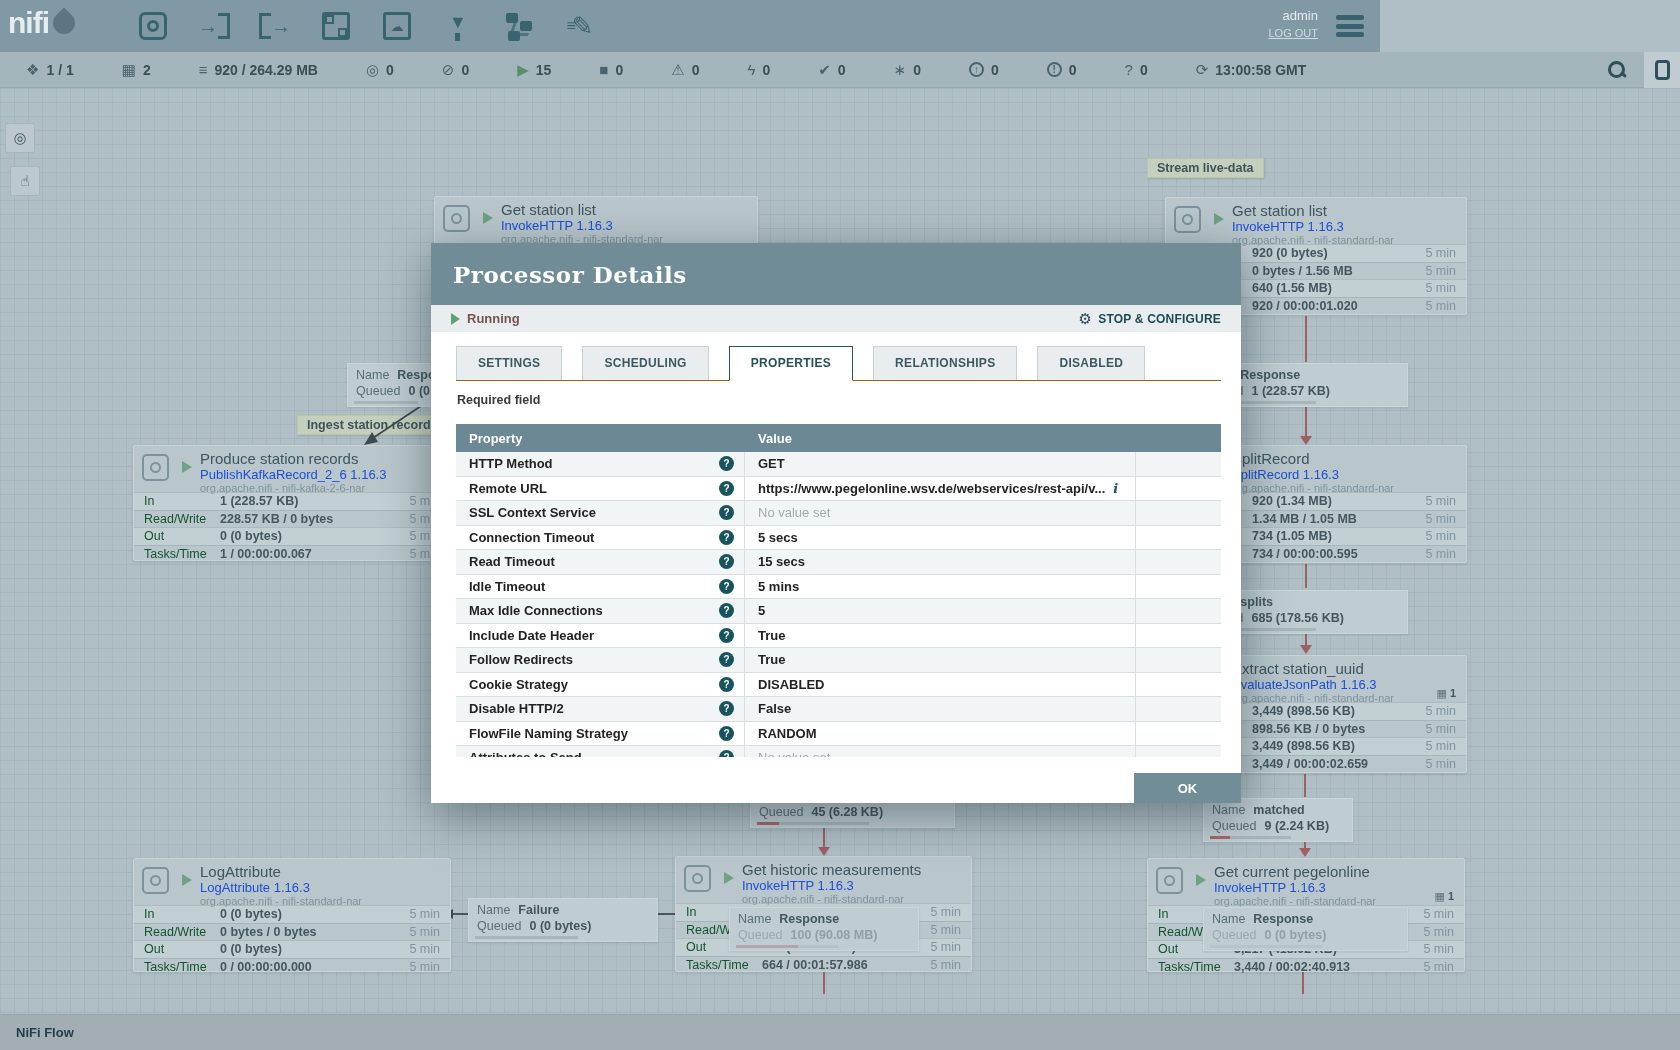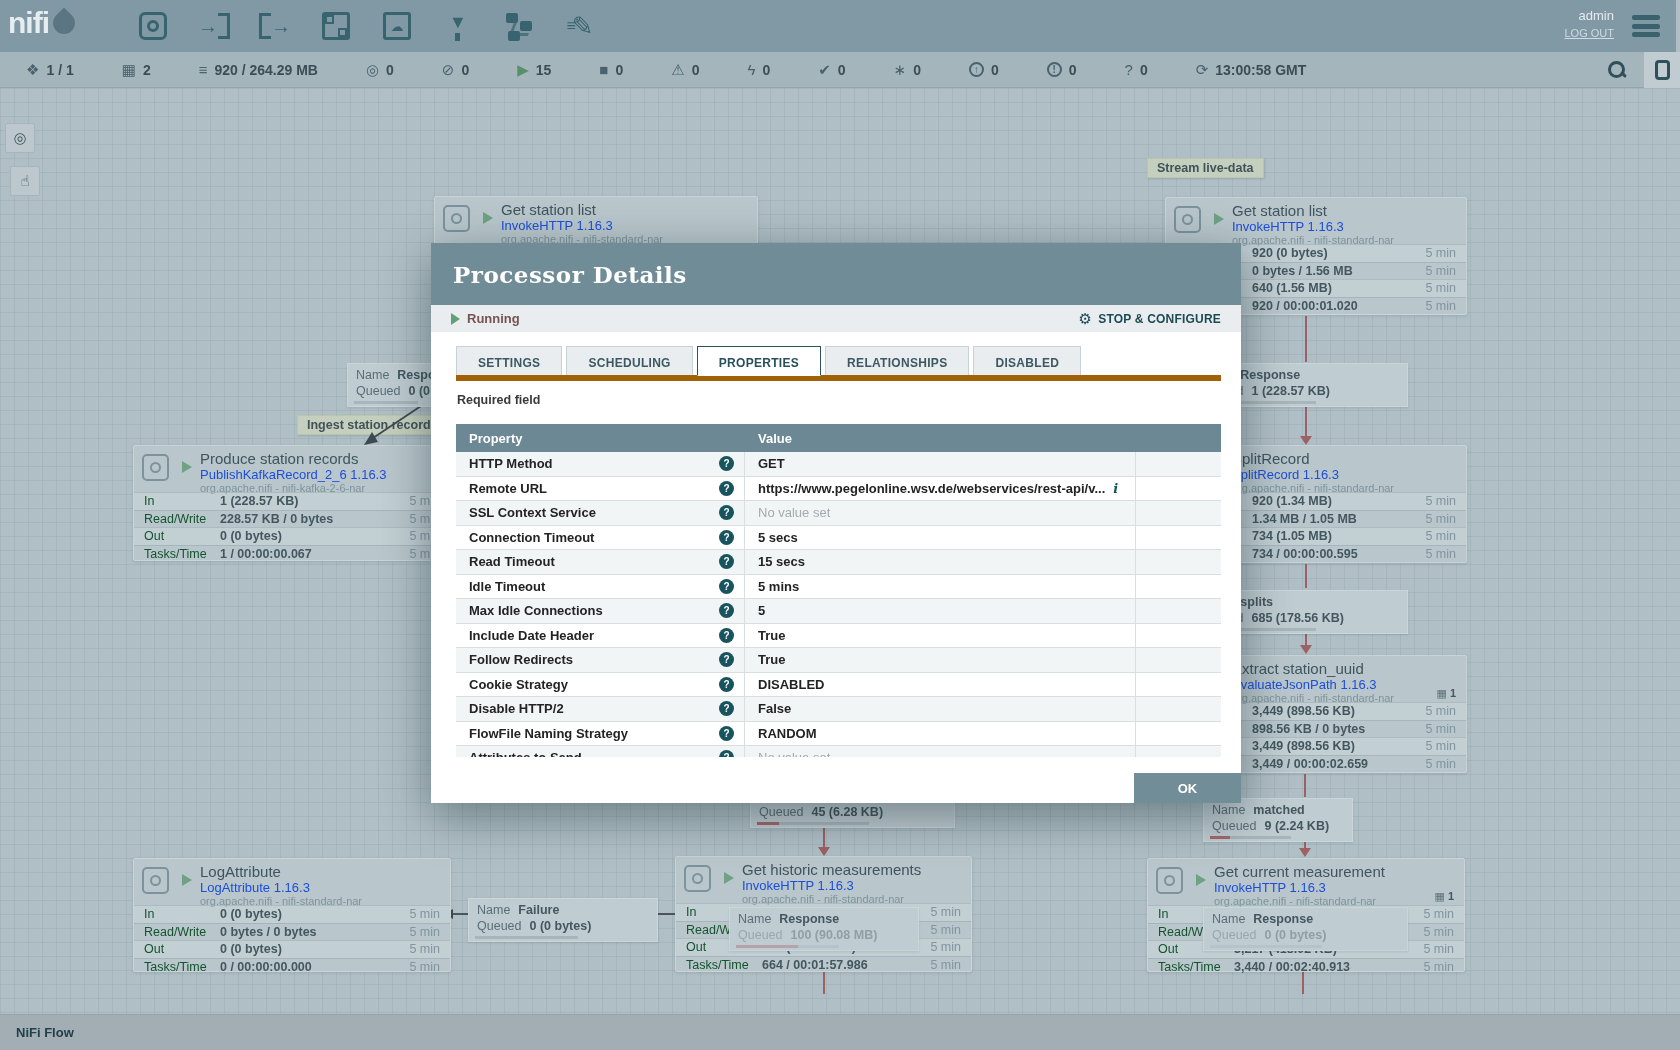--- a/index.html
+++ b/index.html
@@ -1,20 +1,20 @@
 <!DOCTYPE html>
 <html><head>
 <meta charset="utf-8">
 <style>
   * { margin:0; padding:0; box-sizing:border-box; }
   html,body { width:1680px; height:1050px; overflow:hidden; }
   body { font-family:"Liberation Sans","DejaVu Sans",sans-serif; background:#b0bfc5; position:relative; }
 
   
-  #appbar { position:absolute; left:0; top:0; width:1676px; height:52px; background:#8099a5; z-index:30; }
+  #appbar { position:absolute; left:0; top:0; width:1380px; height:52px; background:#8099a5; z-index:30; }
   .logo { position:absolute; left:8px; top:6px; display:flex; align-items:center; }
   .logo-text { font-size:30px; font-weight:bold; color:#e6edf0; letter-spacing:-1px; }
   .logo-drop { width:22px; height:22px; margin-left:4px; background:#5b7682; border-radius:0 50% 50% 50%; transform:rotate(45deg); }
   .hicons { position:absolute; left:136px; top:0; height:52px; display:flex; align-items:center; gap:27px; }
   .hicon { width:34px; height:34px; display:flex; align-items:center; justify-content:center; color:#38646f; position:relative; cursor:grab; }
   .stamp { width:28px; height:28px; border:3px solid #38646f; border-radius:6px; display:flex; align-items:center; justify-content:center; }
   .stamp .ring { width:12px; height:12px; border:3px solid #38646f; border-radius:50%; }
   .door { width:12px; height:26px; border:3px solid #38646f; border-left:none; }
   .door2 { width:12px; height:26px; border:3px solid #38646f; border-right:none; }
   .hicon .arr { font-size:20px; font-weight:bold; }
@@ -94,21 +94,21 @@
 
   
   #modal { position:absolute; left:431px; top:243px; width:810px; height:560px; background:#fff; box-shadow:0 12px 45px rgba(15,35,45,.45); z-index:50; }
   .m-head { height:62px; background:#6f8c97; display:flex; align-items:center; padding:0 22px; }
   .m-title { font-family:"DejaVu Serif","Liberation Serif",serif; font-size:23px; font-weight:bold; color:#ffffff; letter-spacing:.5px; }
   .m-status { height:27px; background:#e9edef; display:flex; align-items:center; padding:0 20px; }
   .m-runtri { width:0; height:0; border-left:9px solid #62a177; border-top:6px solid transparent; border-bottom:6px solid transparent; margin-right:7px; }
   .m-runtext { font-size:13px; font-weight:bold; color:#775351; }
   .m-action { margin-left:auto; display:flex; align-items:center; gap:6px; color:#1c4a54; font-weight:bold; font-size:12px; letter-spacing:.2px; cursor:pointer; }
   .m-gear { font-size:15px; font-style:normal; }
-  .tabs { position:absolute; left:25px; right:20px; top:103px; display:flex; gap:4px; height:35px; border-bottom:6px solid #a16207; }
+  .tabs { position:absolute; left:25px; right:20px; top:103px; display:flex; gap:20px; height:35px; border-bottom:1px solid #a16207; }
   .tab { padding:0 21px; line-height:33px; background:#e9edef; border:1px solid #c8d1d5; border-bottom:none; font-size:12px; font-weight:bold; color:#3c5862; letter-spacing:.3px; cursor:pointer; }
   .tab.active { background:#fff; border:1px solid #2c525c; border-bottom:1px solid #fff; margin-bottom:-1px; color:#26505b; }
   .m-req { position:absolute; left:26px; top:150px; font-size:12.5px; font-weight:bold; color:#3a3a3a; }
   .m-tablewrap { position:absolute; left:25px; top:181px; width:765px; height:333px; overflow:hidden; }
   .throw { display:flex; height:28px; align-items:center; background:#6b8894; color:#fff; font-weight:bold; font-size:13px; }
   .th1 { width:289px; padding-left:13px; }
   .th2 { padding-left:13px; }
   .trow { display:flex; height:24.5px; align-items:stretch; border-bottom:1px solid #d8dee1; font-size:13px; background:#fff; cursor:pointer; }
   .trow:nth-child(even) { background:#f2f5f6; }
   .tp { width:289px; display:flex; align-items:center; border-right:1px solid #d8dee1; padding:0 10px 0 13px; }
@@ -499,21 +499,21 @@
       </div>
   </div>
 
   <div class="proc" style="left:1147px; top:770px; width:318px; height:114px;">
     <div class="proc-head">
       <span class="proc-icon">
           <span class="ring"></span>
         </span>
       <span class="run-tri"></span>
       <div class="proc-titles">
-        <div class="proc-title">Get current measurement</div>
+        <div class="proc-title">Get current pegelonline</div>
         <div class="proc-type">InvokeHTTP 1.16.3</div>
         <div class="proc-bundle">org.apache.nifi - nifi-standard-nar</div>
       </div>
       <span class="pbadge"><i>▦</i><span>1</span></span>
     </div>
     <div class="proc-stats">
       <div class="srow">
           <span class="sl">In</span>
           <span class="sv">3,440 (896.31 KB)</span>
           <span class="sw">5 min</span>

